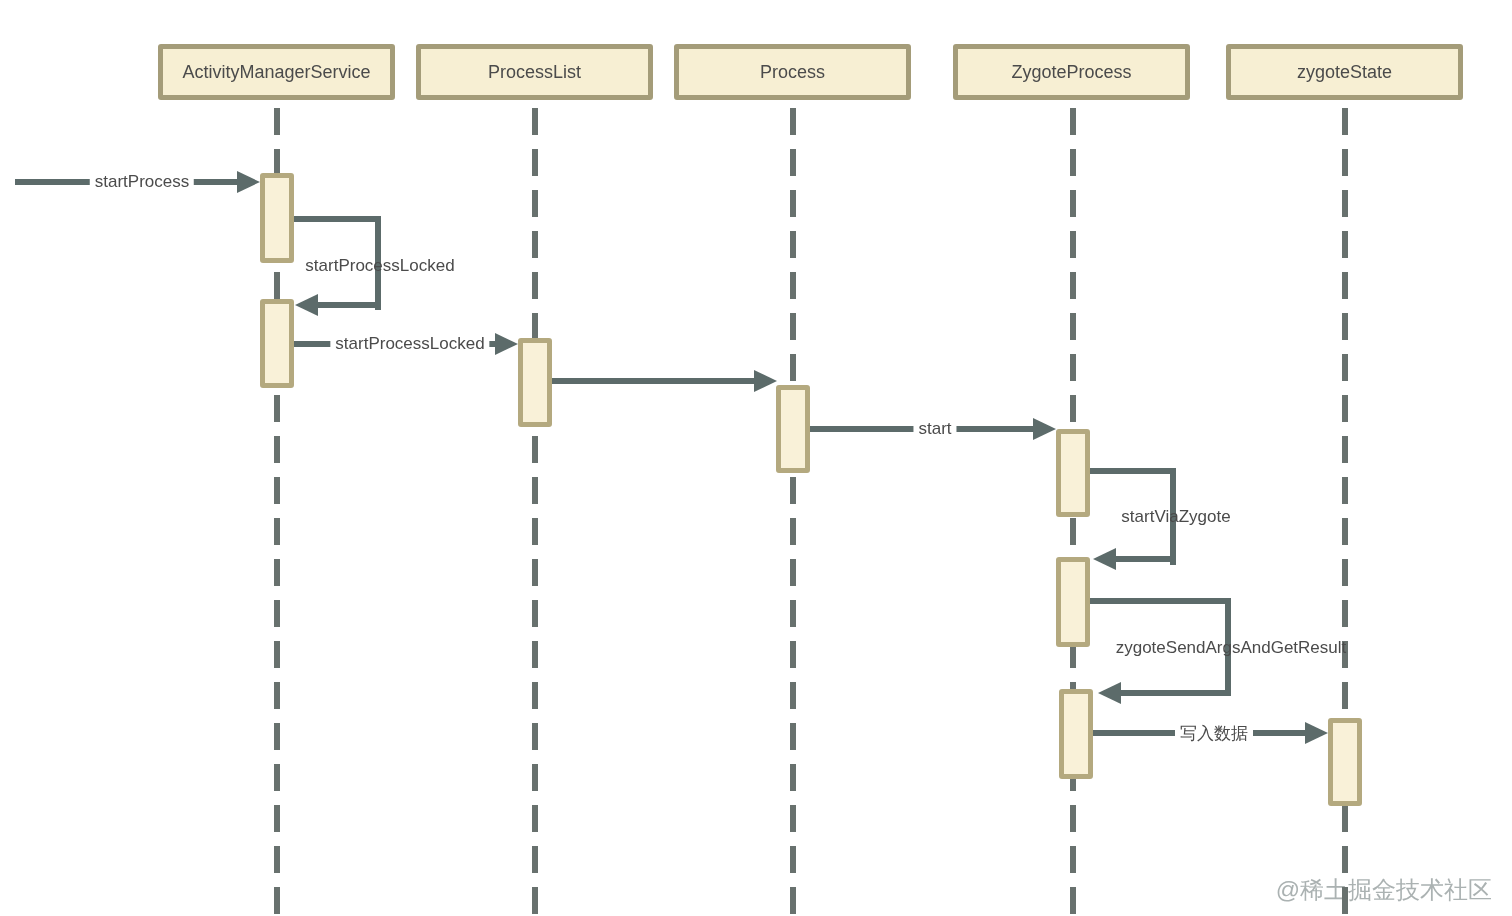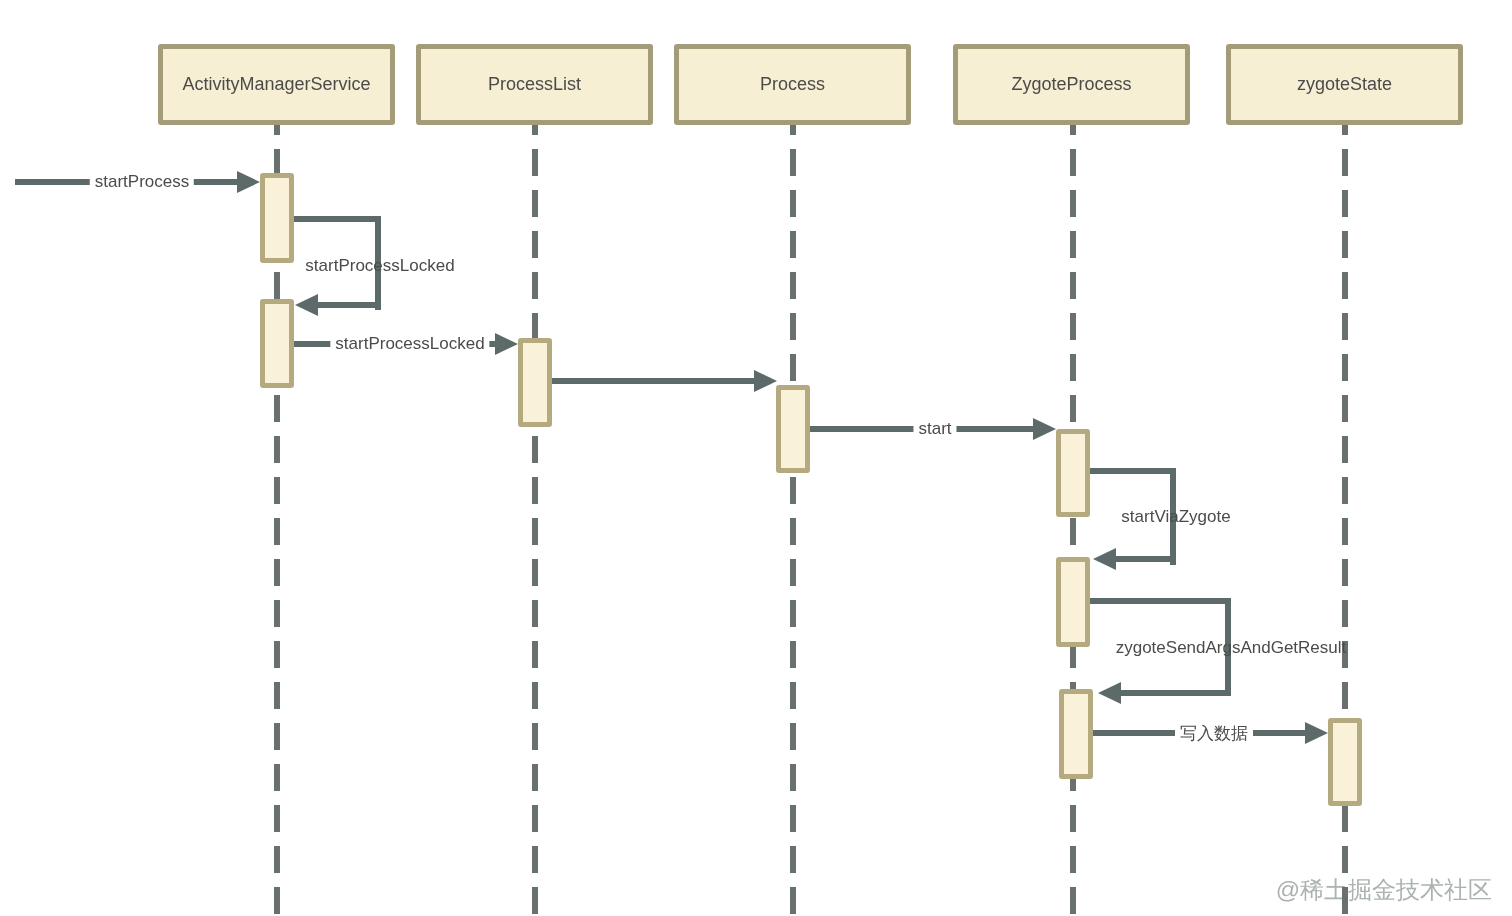--- a/index.html
+++ b/index.html
@@ -12,21 +12,21 @@
     --txt:#4b4b4b;
     --watermark:#abb2b2;
   }
   html,body{margin:0;padding:0;}
   body{font-family:"Liberation Sans", sans-serif; background:#ffffff;}
   #canvas{
     position:relative; width:1512px; height:916px;
     background:#ffffff; overflow:hidden;
   }
   .box{
-    position:absolute; top:44px; width:237px; height:81px;
+    position:absolute; top:44px; width:237px; height:56px;
     background:var(--cream); border:5px solid var(--olive);
     box-sizing:border-box; border-radius:3px;
     display:flex; align-items:center; justify-content:center;
     font-size:18px; color:var(--txt); z-index:3;
   }
   .lifeline{
     position:absolute; top:108px; bottom:0; width:6px; z-index:1;
     background:repeating-linear-gradient(180deg, var(--lifeline) 0 27px, transparent 27px 41px);
   }
   .bar{

